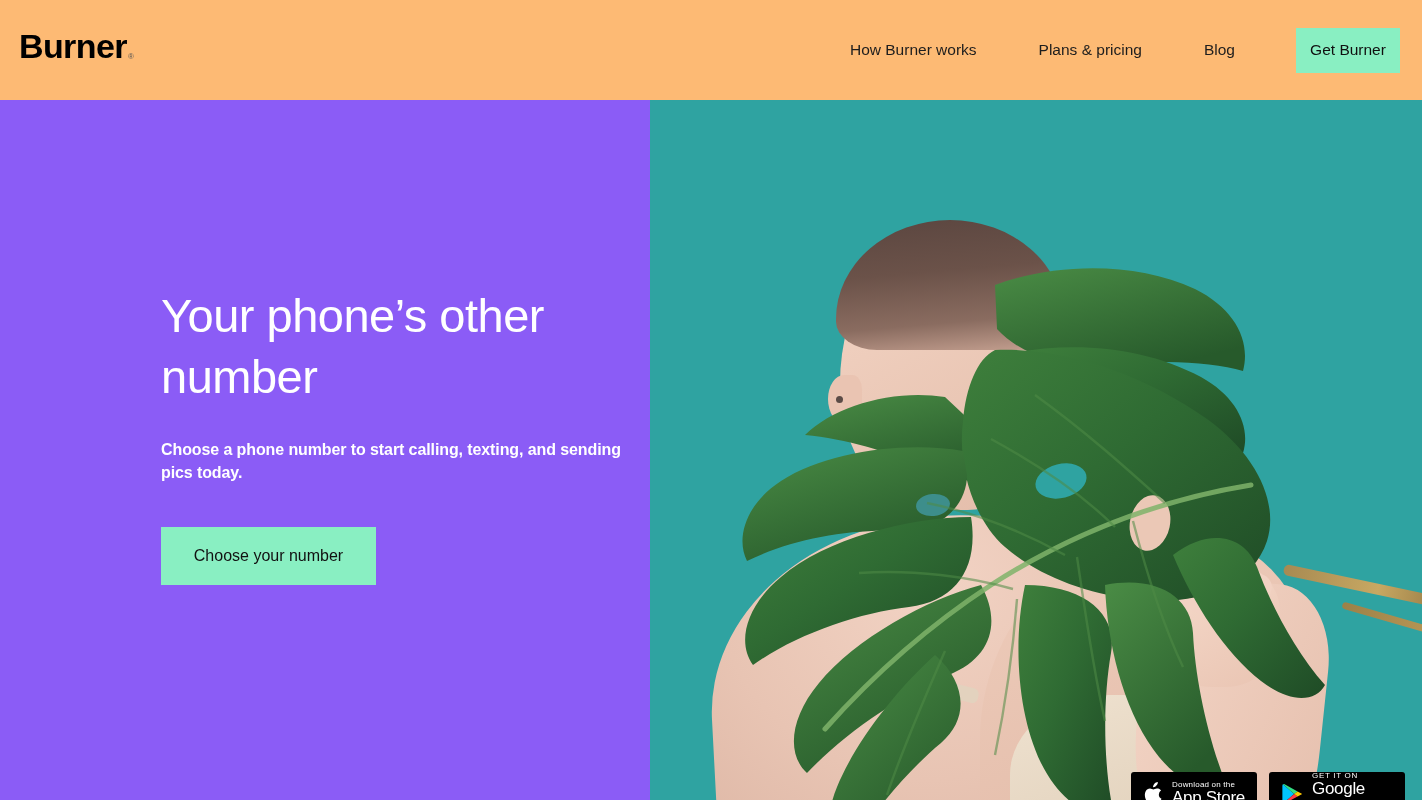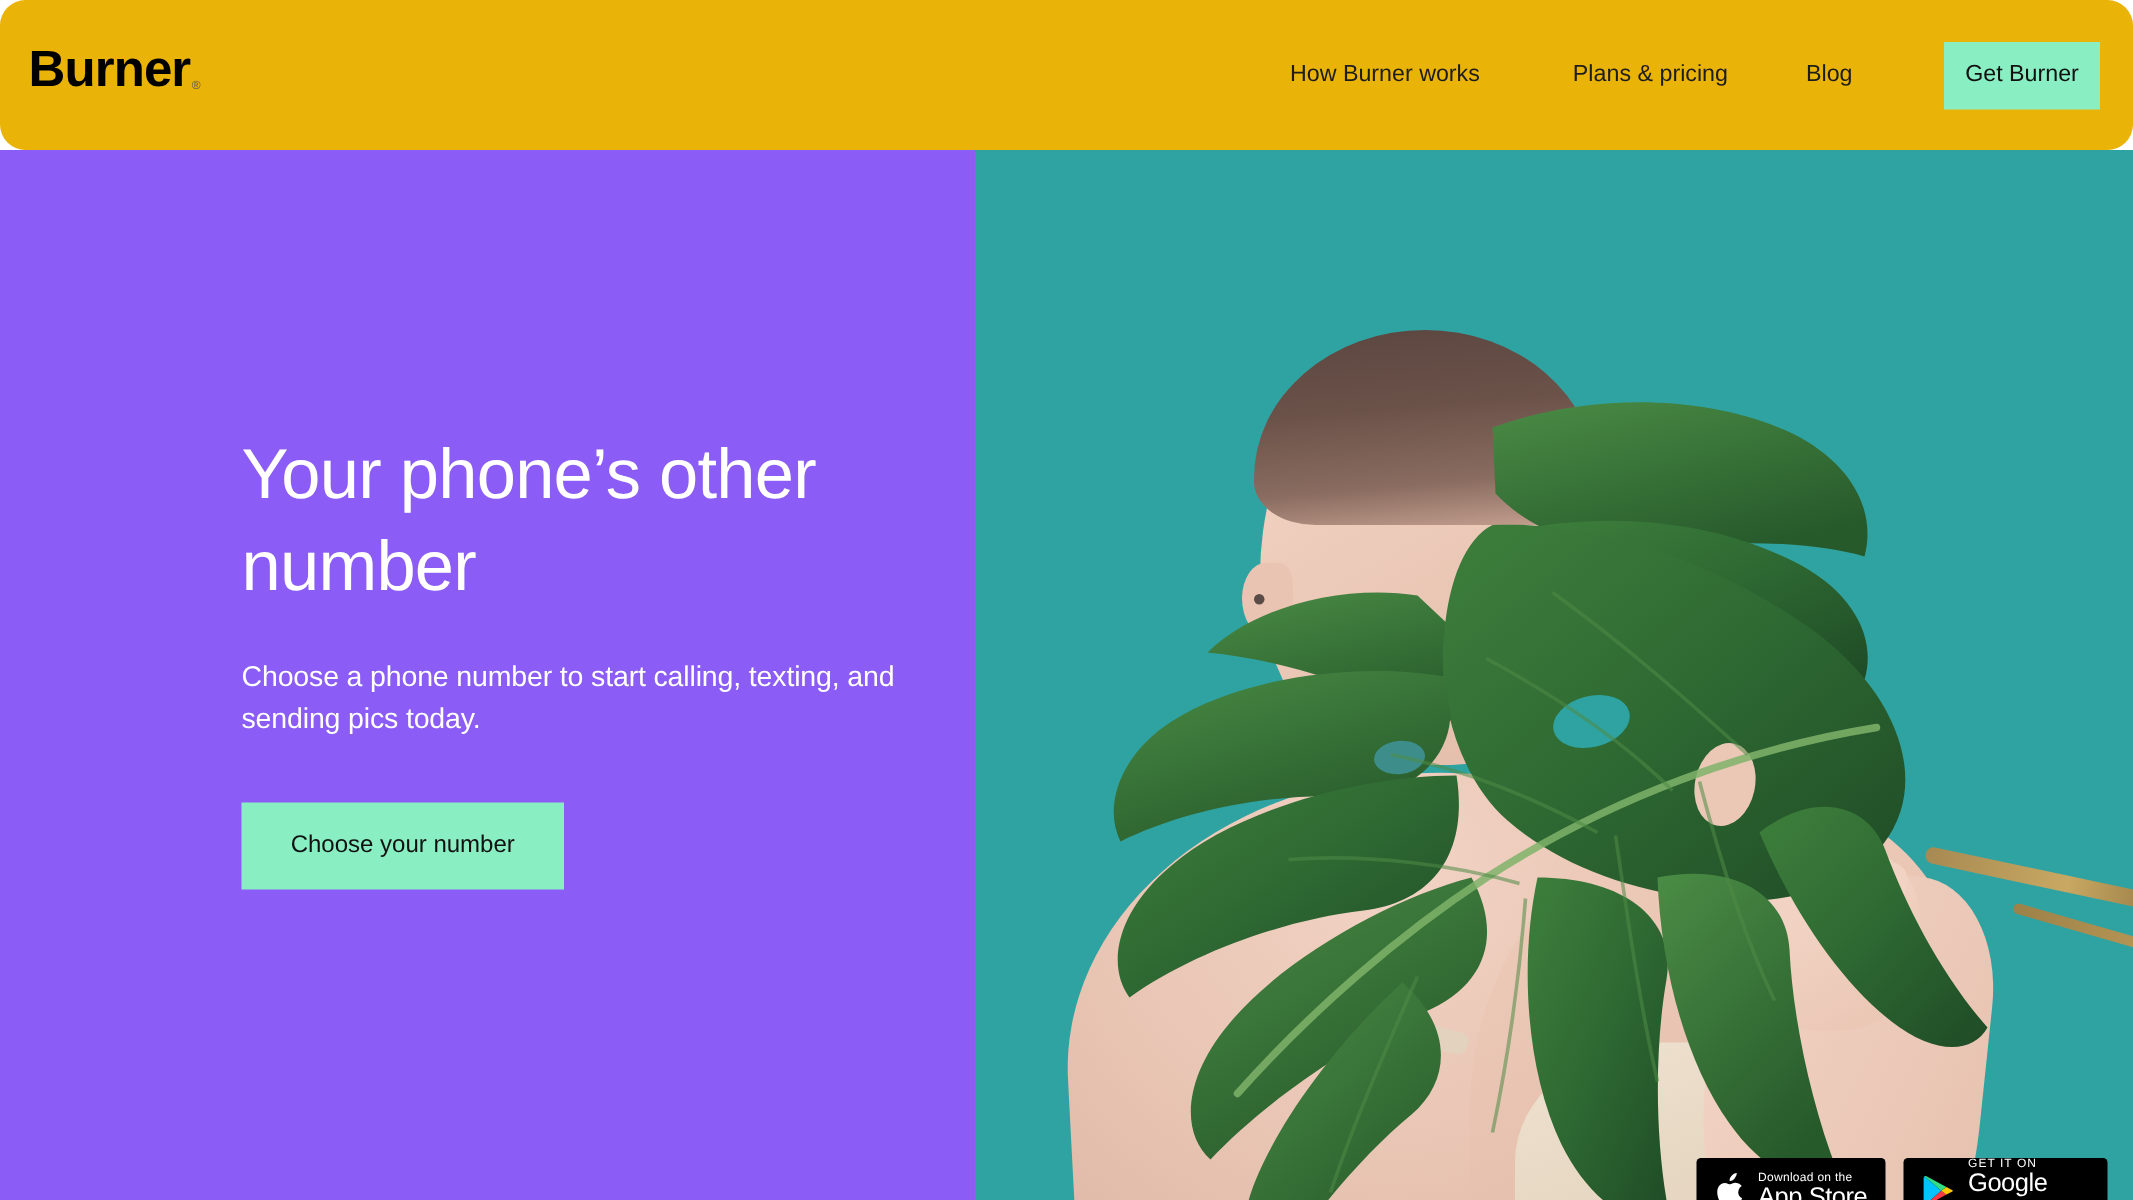--- a/index.html
+++ b/index.html
@@ -9,23 +9,22 @@
     overflow:hidden;
     font-family:"Liberation Sans", sans-serif;
     background:#ffffff;
   }
   .page { position:relative; width:1422px; height:800px; }
 
   
   .header {
     position:absolute; top:0; left:0;
     width:1422px; height:100px;
-    background:#eab308;
+    background:#fdba74;
     z-index:40;
-    border-radius:17px;
   }
   .logo-wrap {
     position:absolute; left:19px; top:29px;
     display:flex; align-items:flex-end;
   }
   .logo-text {
     font-size:34px; font-weight:bold; color:#000000;
     letter-spacing:-0.6px; line-height:1;
   }
   .logo-reg {
@@ -34,21 +33,21 @@
   }
   .nav {
     position:absolute; right:0; top:0; height:100px;
     display:flex; align-items:center;gap:18px;
   }
   .nav-link {
     font-size:15.5px; color:#1d1d1d; text-decoration:none;
     white-space:nowrap; cursor:pointer;
   }
   .nav-link:nth-of-type(1){ margin-right:44px; }
-  .nav-link:nth-of-type(2){ margin-right:34px; }
+  .nav-link:nth-of-type(2){ margin-right:44px; }
   .nav-link:nth-of-type(3){ margin-right:43px; }
   .nav-cta {
     background:#89EFC2; color:#101010;
     font-size:15.5px;
     width:104px; height:45px;
     display:flex; align-items:center; justify-content:center;
     border:none; cursor:pointer;
     margin-right:22px;
     font-family:"Liberation Sans", sans-serif;
   }
@@ -199,22 +198,22 @@
   
   .hero-copy {
     position:absolute; left:161px; top:185px;
     width:460px; z-index:20;
   }
   .hero-title {
     color:#ffffff; font-size:47px; font-weight:400;
     line-height:1.3; letter-spacing:-0.5px;
   }
   .hero-sub {
-    color:#ffffff; font-size:19px; line-height:1.45;
-    margin-top:31px; letter-spacing:-0.1px;
+    color:#ffffff; font-size:16px; line-height:1.45;
+    margin-top:31px; letter-spacing:-0.1px;font-weight:bold;
   }
   .hero-cta {
     margin-top:42px;
     width:215px; height:58px;
     background:#89EFC2; color:#111111;
     font-size:16px; border:none; cursor:pointer;
     display:flex; align-items:center; justify-content:center;
     font-family:"Liberation Sans", sans-serif;
   }
 

